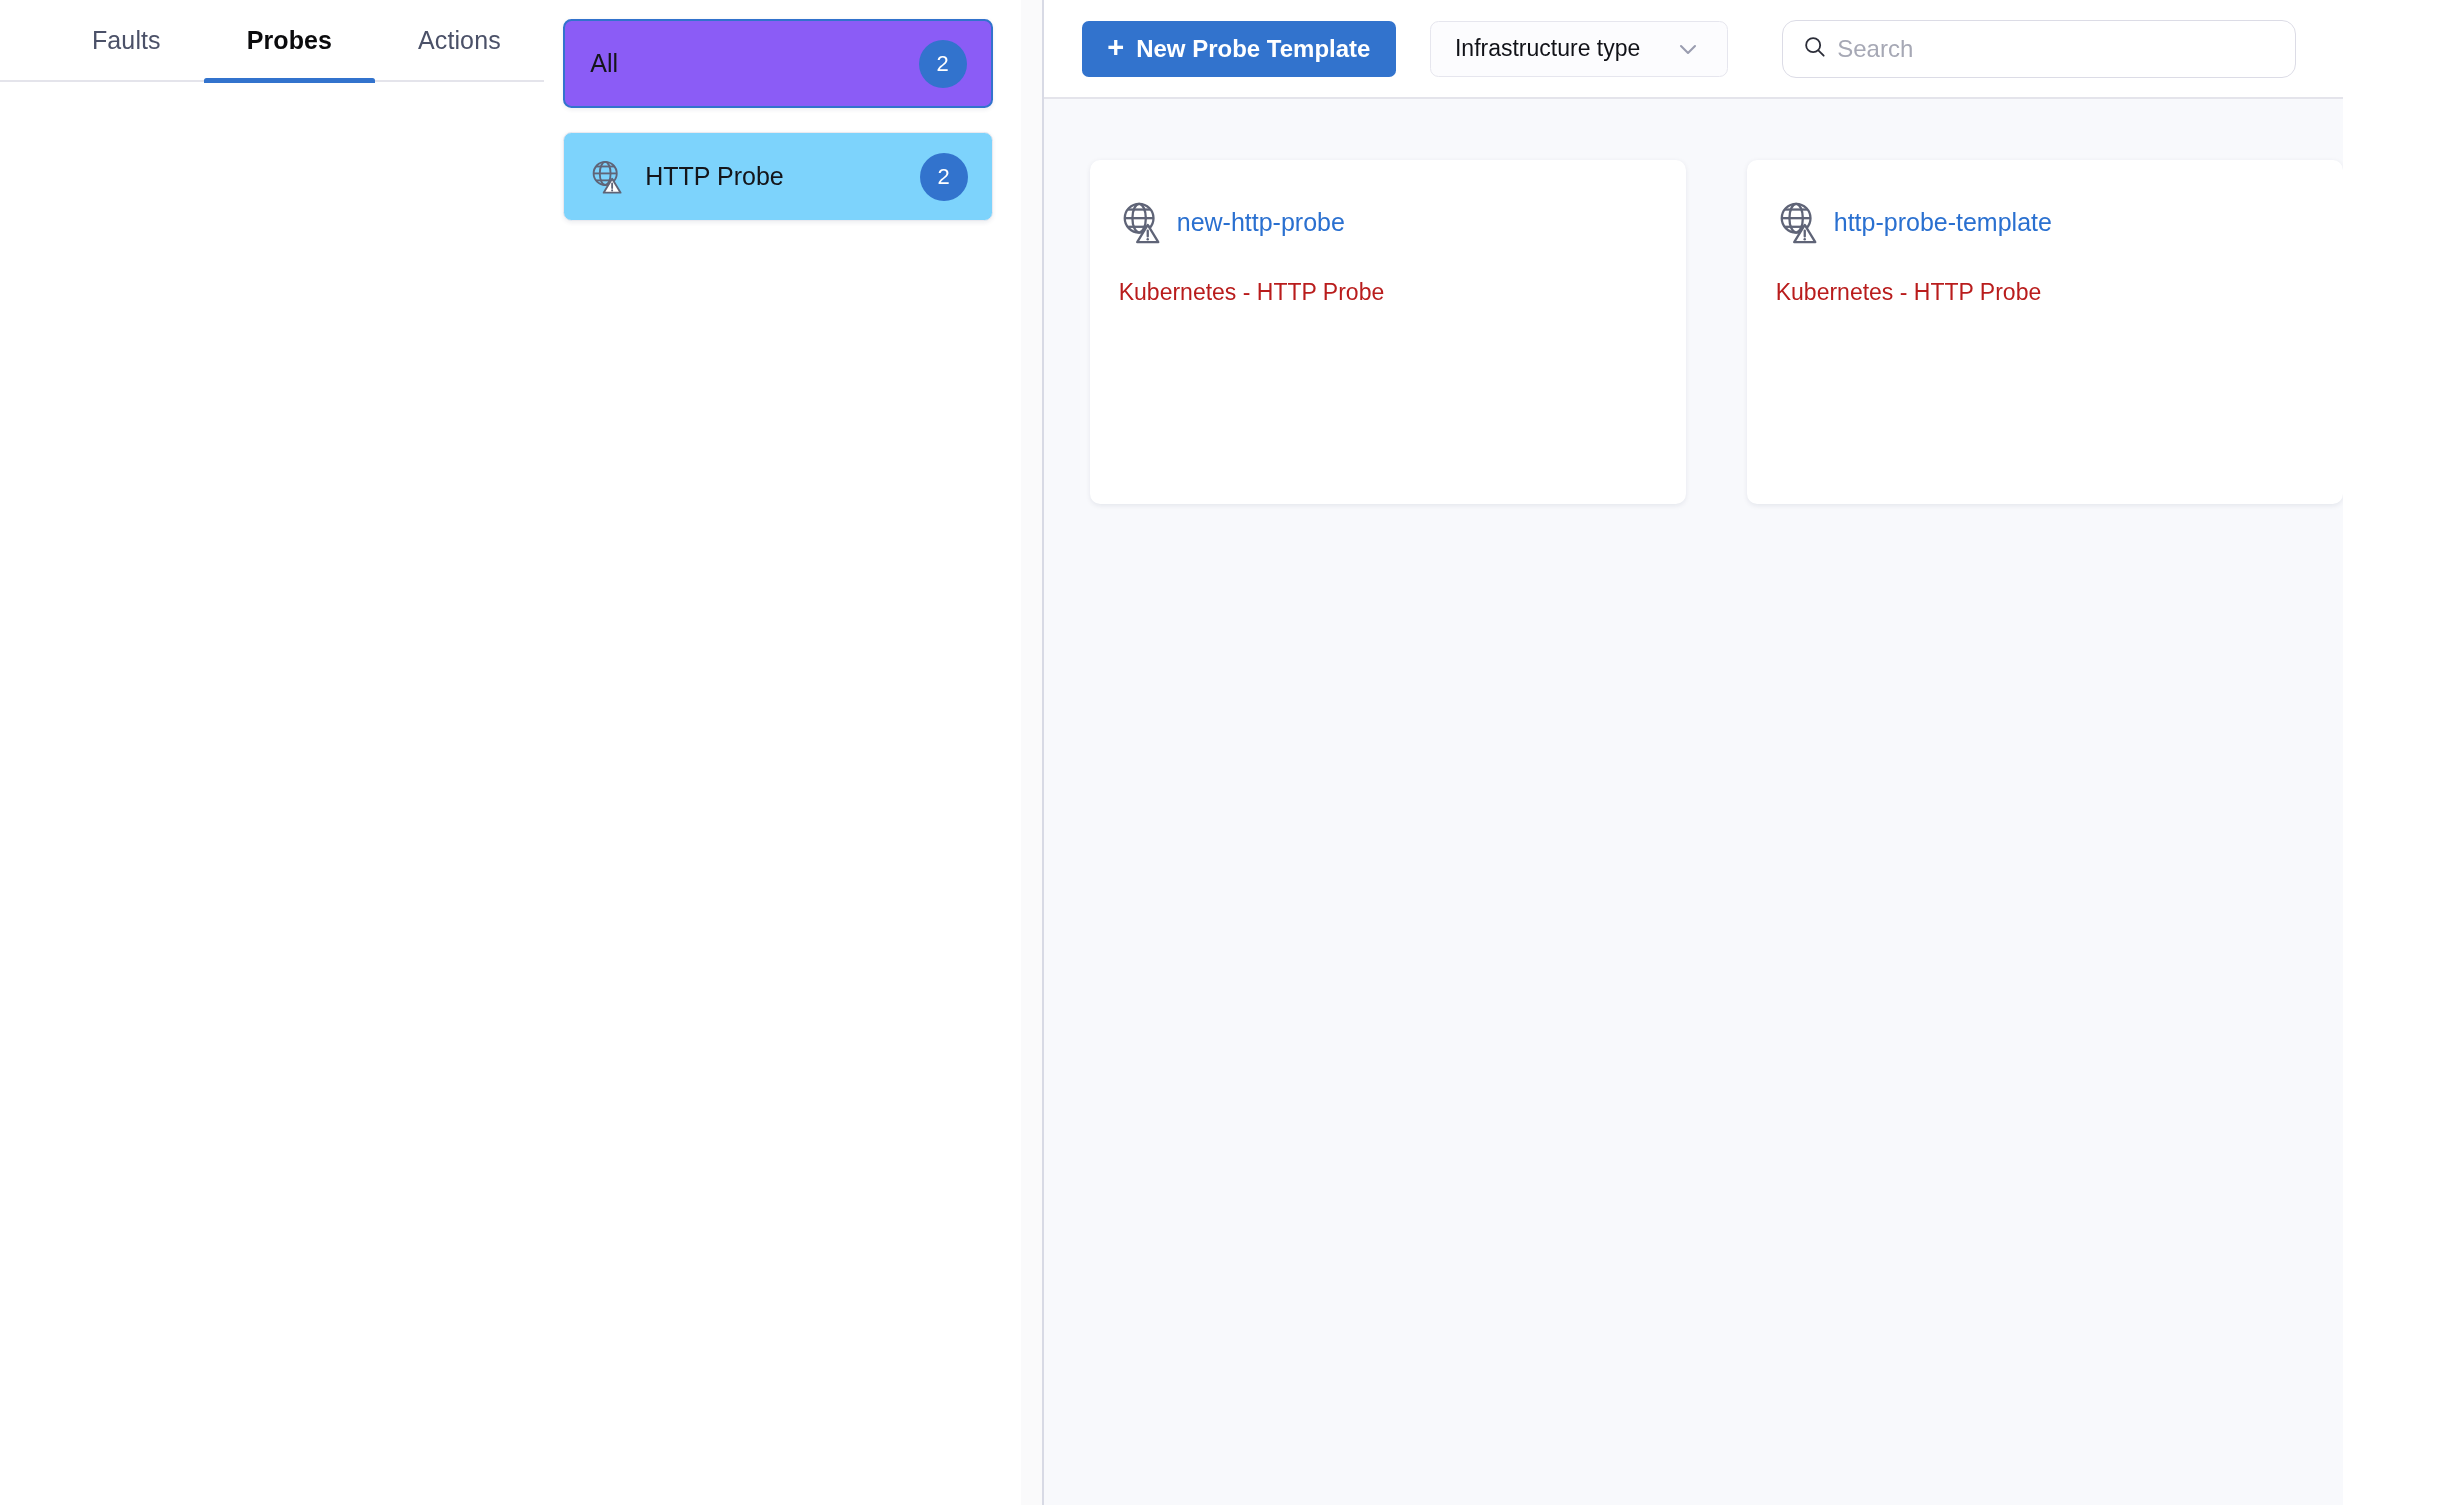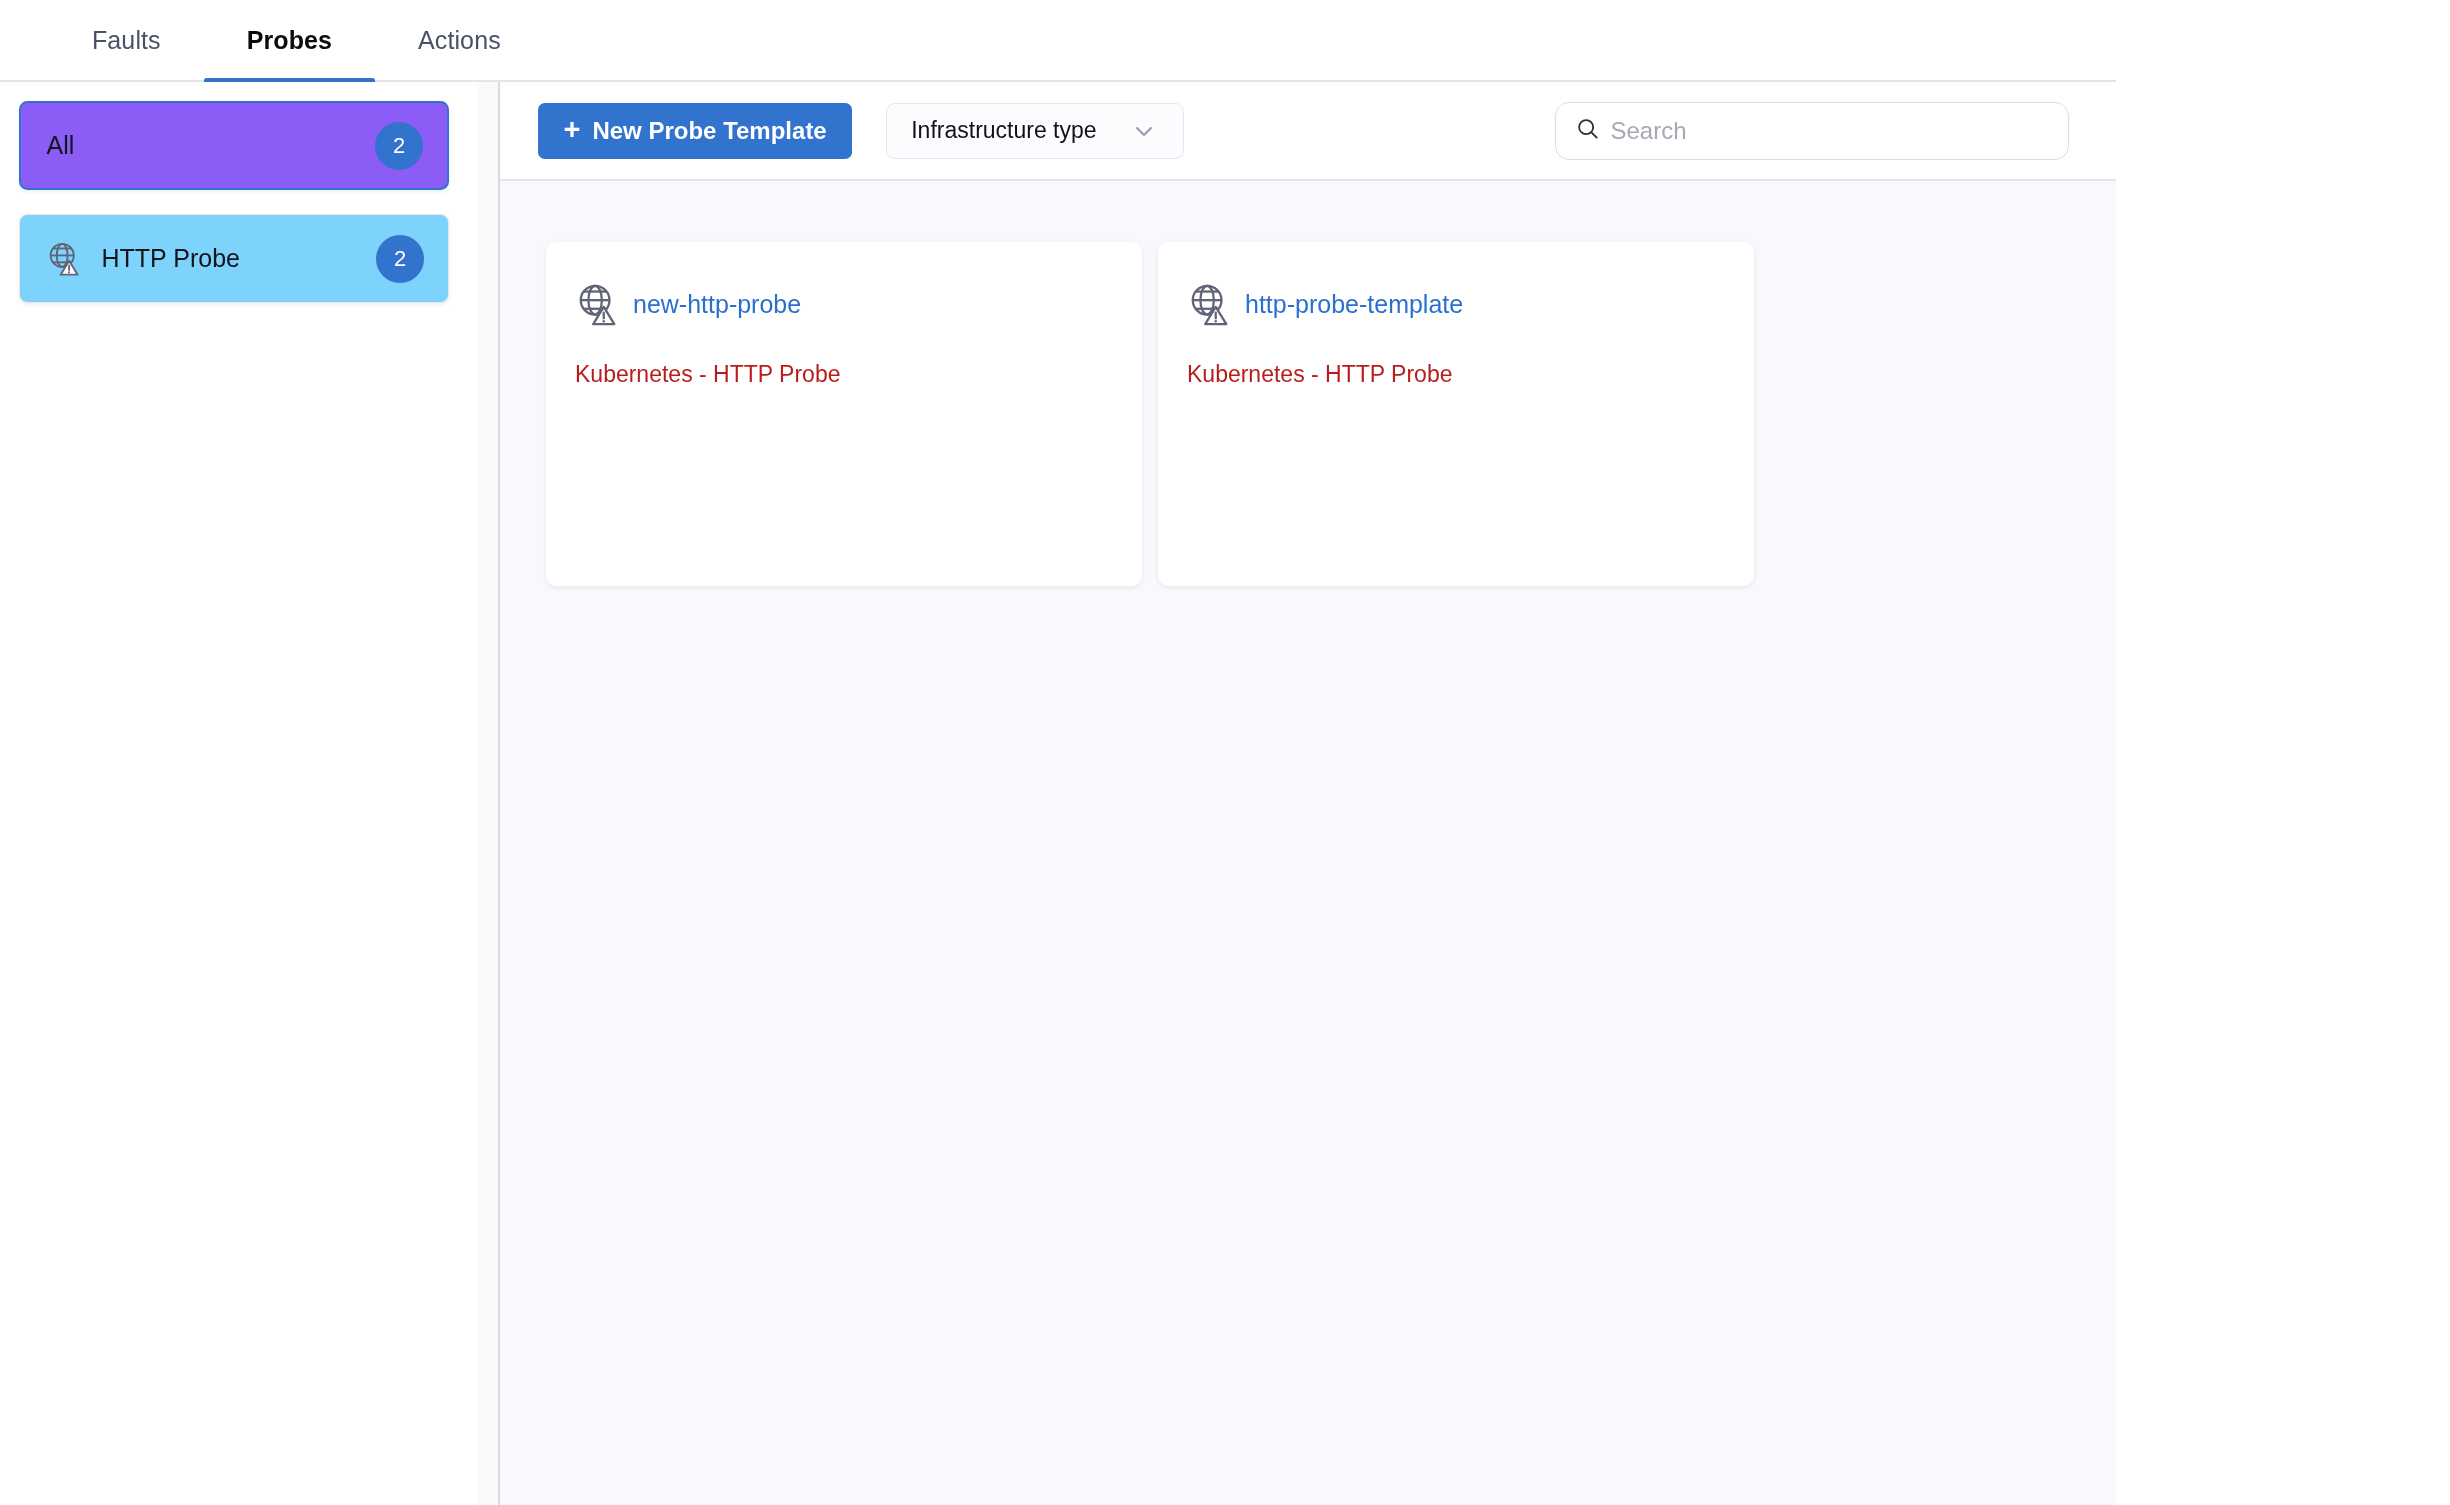--- a/index.html
+++ b/index.html
@@ -13,21 +13,21 @@
     font-family: "Liberation Sans", "DejaVu Sans", sans-serif;
     overflow: hidden;
     -webkit-font-smoothing: antialiased;
   }
 
   
   .app {
     width: 2116px;
     height: 1505px;
     display: flex;
-    flex-direction: column;
+    flex-direction: row;
     background: #ffffff;
   }
 
   
   .tabbar {
     height: 82px;
     min-height: 82px;
     background: #ffffff;
     border-bottom: 2.6px solid #e4e4eb;
     display: flex;
@@ -220,21 +220,21 @@
   
   .content {
     flex: 1;
     padding: 61px 0 0 46px;
     background: #f8f9fc;
     box-sizing: border-box;
     overflow: hidden;
   }
   .cards-row {
     display: flex;
-    gap: 16px;
+    gap: 61px;
     align-items: flex-end;
   }
   .probe-card {
     width: 596px;
     height: 344px;
     background: #ffffff;
     border-radius: 10.2px;
     box-shadow: 0 1.7px 5.1px rgba(16,24,64,0.08);
     padding: 39px 34px 0 29px;
     box-sizing: border-box;

